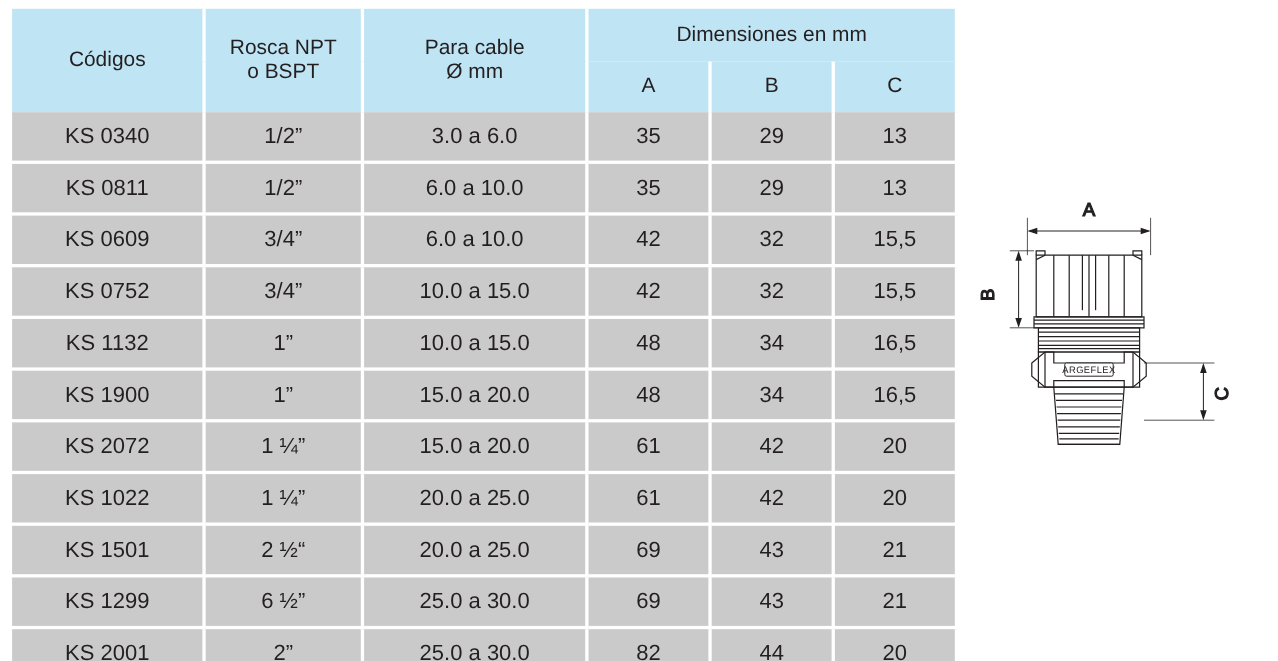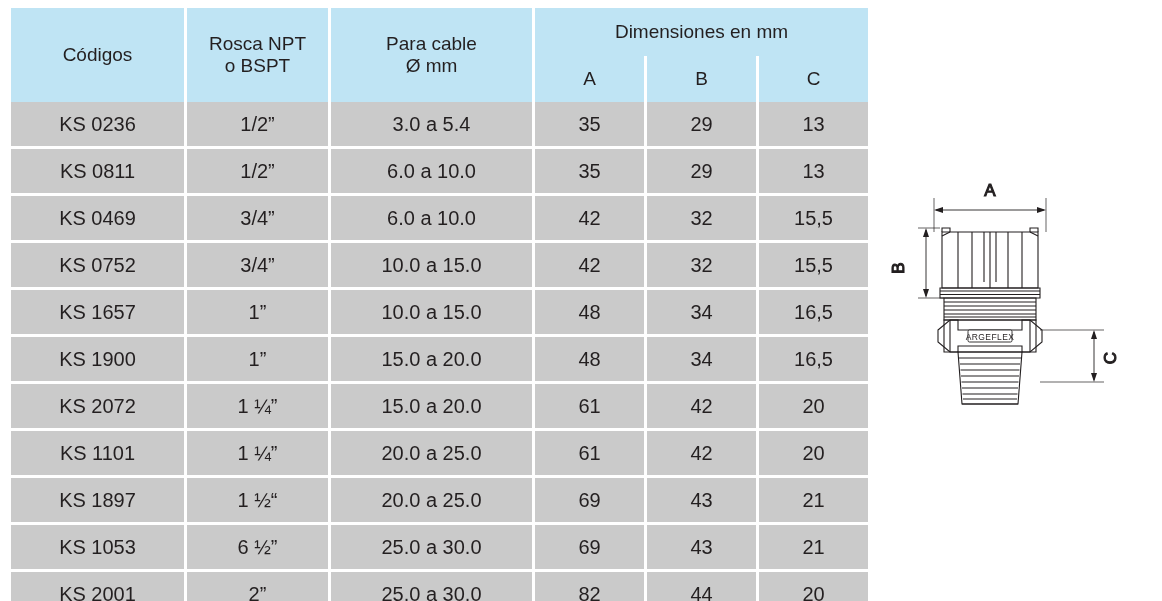--- a/index.html
+++ b/index.html
@@ -120,53 +120,53 @@
           <th class="group" colspan="3">Dimensiones en mm</th>
         </tr>
         <tr class="r2">
           <th>A</th>
           <th>B</th>
           <th>C</th>
         </tr>
       </thead>
       <tbody>
         <tr>
-          <td>KS 0236</td>
+          <td>KS 0340</td>
           <td>1/2”</td>
-          <td>3.0 a 5.4</td>
+          <td>3.0 a 6.0</td>
           <td>35</td>
           <td>29</td>
           <td>13</td>
         </tr>
         <tr>
           <td>KS 0811</td>
           <td>1/2”</td>
           <td>6.0 a 10.0</td>
           <td>35</td>
           <td>29</td>
           <td>13</td>
         </tr>
         <tr>
-          <td>KS 0469</td>
+          <td>KS 0609</td>
           <td>3/4”</td>
           <td>6.0 a 10.0</td>
           <td>42</td>
           <td>32</td>
           <td>15,5</td>
         </tr>
         <tr>
           <td>KS 0752</td>
           <td>3/4”</td>
           <td>10.0 a 15.0</td>
           <td>42</td>
           <td>32</td>
           <td>15,5</td>
         </tr>
         <tr>
-          <td>KS 1657</td>
+          <td>KS 1132</td>
           <td>1”</td>
           <td>10.0 a 15.0</td>
           <td>48</td>
           <td>34</td>
           <td>16,5</td>
         </tr>
         <tr>
           <td>KS 1900</td>
           <td>1”</td>
           <td>15.0 a 20.0</td>
@@ -176,37 +176,37 @@
         </tr>
         <tr>
           <td>KS 2072</td>
           <td>1 ¼”</td>
           <td>15.0 a 20.0</td>
           <td>61</td>
           <td>42</td>
           <td>20</td>
         </tr>
         <tr>
-          <td>KS 1101</td>
+          <td>KS 1022</td>
           <td>1 ¼”</td>
           <td>20.0 a 25.0</td>
           <td>61</td>
           <td>42</td>
           <td>20</td>
         </tr>
         <tr>
-          <td>KS 1897</td>
-          <td>1 ½“</td>
+          <td>KS 1501</td>
+          <td>2 ½“</td>
           <td>20.0 a 25.0</td>
           <td>69</td>
           <td>43</td>
           <td>21</td>
         </tr>
         <tr>
-          <td>KS 1053</td>
+          <td>KS 1299</td>
           <td>6 ½”</td>
           <td>25.0 a 30.0</td>
           <td>69</td>
           <td>43</td>
           <td>21</td>
         </tr>
         <tr>
           <td>KS 2001</td>
           <td>2”</td>
           <td>25.0 a 30.0</td>

